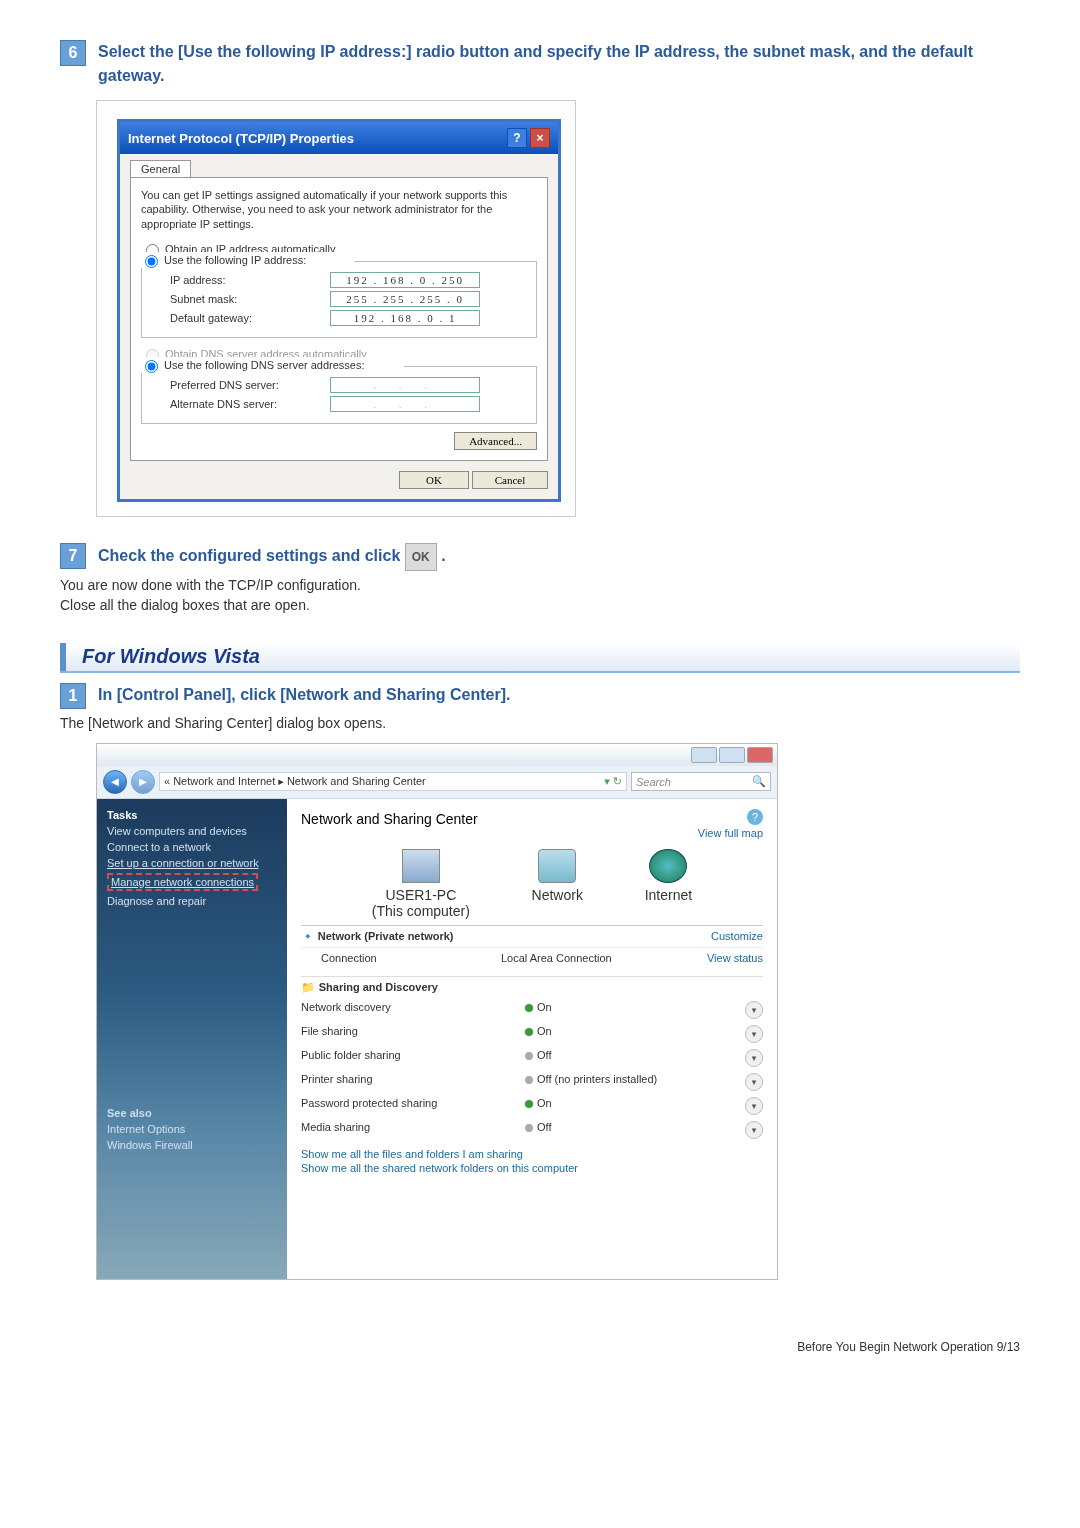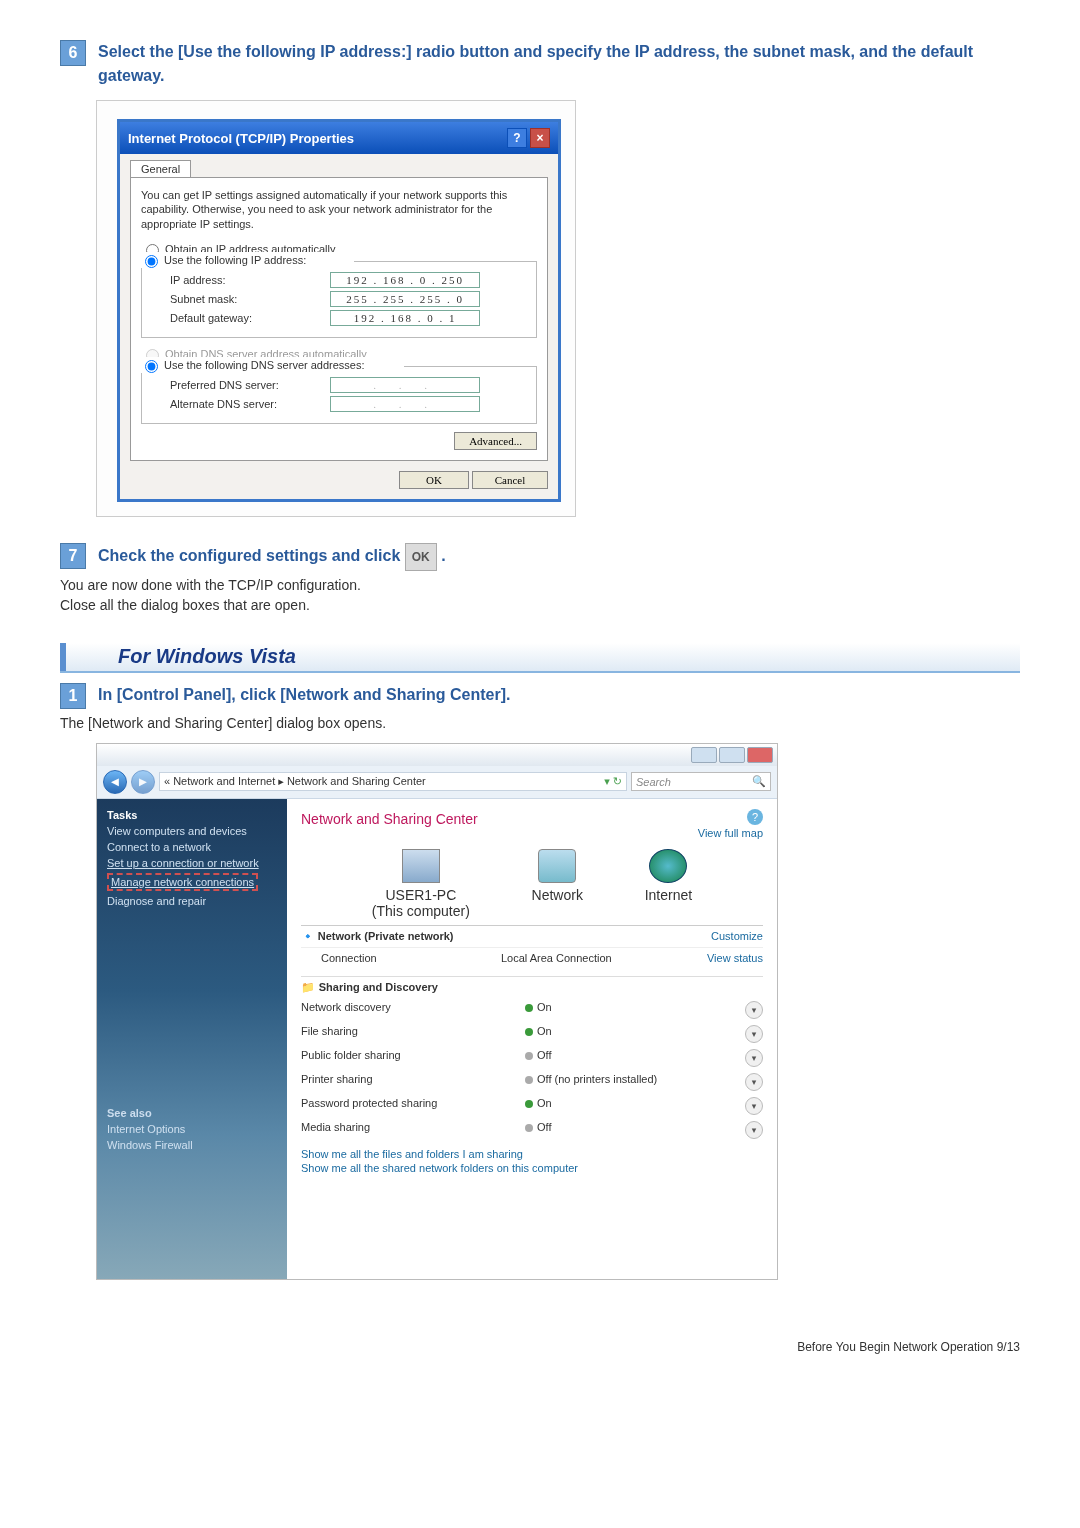--- a/index.html
+++ b/index.html
@@ -106,21 +106,20 @@
     vertical-align:middle;
   }
   .body-text { font-size:14px; margin:4px 0; }
   .section-heading {
     display:flex;
     align-items:center;
     margin-top:30px;
     margin-bottom:10px;
     background: linear-gradient(to bottom, #ffffff 0%, #dfeaf5 100%);
     border-bottom: 2px solid #88b5e0;
-    gap: 36px;
   }
   .section-heading .bar {
     width:6px; height:28px; background:#5a8fd0; margin-right:16px;
   }
   .section-heading .title {
     color:#193a86;
     font-size:20px;
     font-weight:bold;
     font-style:italic;
     padding:2px 0;
@@ -155,21 +154,21 @@
   .vista-side .tlink { color:#cfe0f0; margin:4px 0; display:block;}
   .vista-side .tlink.u { text-decoration:underline;}
   .vista-side .seealso { margin-top:200px; color:#cde;}
   .vista-side .seealso.title {font-weight:bold;}
   .highlight {
     border:2px dashed #d05050;
     padding:1px 2px;
     display:inline-block;
   }
   .vista-main { flex:1; background:#fff; padding:10px 14px; overflow:hidden;}
-  .vista-main h2 { color:#be185d; font-size:14px; font-weight:normal; margin:2px 0 0 0;}
+  .vista-main h2 { color:#000000; font-size:14px; font-weight:normal; margin:2px 0 0 0;}
   .maplink { text-align:right; color:#1a6aa0; font-size:11px;}
   .net-icons { display:flex; justify-content:space-around; margin:10px 40px 6px 40px;}
   .net-icons .col {text-align:center; font-size:14px; color:#333;}
   .net-icons .ic {width:36px;height:32px;margin:0 auto 4px;display:block;}
   .pc-ic {background:linear-gradient(#cde,#8ac);border:1px solid #888;}
   .nt-ic {background:linear-gradient(#bde,#7bc);border:1px solid #888;border-radius:4px;}
   .gl-ic {background:radial-gradient(#5bc, #168048);border-radius:50%;border:1px solid #146;}
   .net-row { border-top:1px solid #eee; padding:4px 0; display:flex; font-size:11px;}
   .net-row .l {width:180px; color:#333;}
   .net-row .m {flex:1;}

